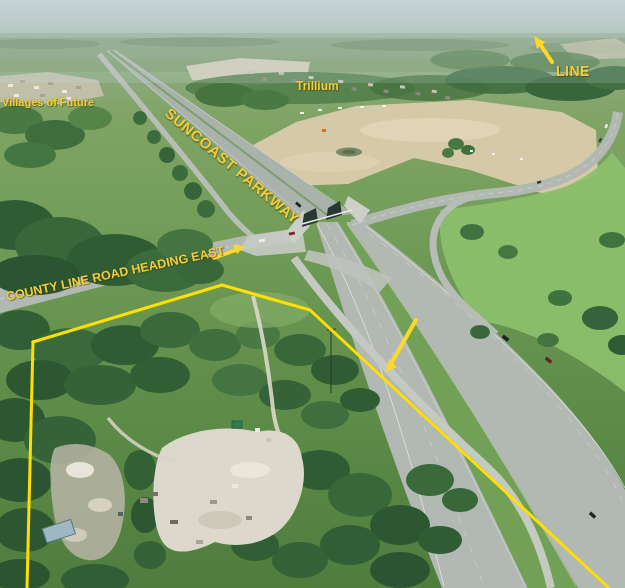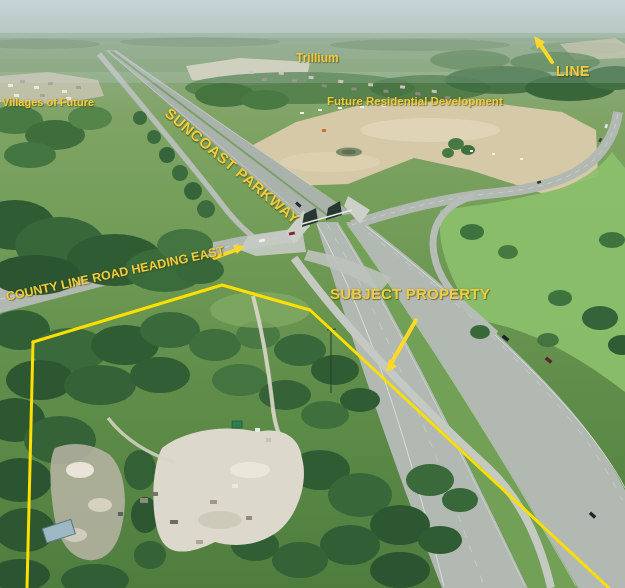--- a/index.html
+++ b/index.html
@@ -300,24 +300,22 @@
       </g>
       <g>
         <line x1="552" y1="62" x2="540" y2="44" stroke="#ffd928" stroke-width="4"></line>
         <polygon points="534,36 545,42 537,49" fill="#ffd928"></polygon>
       </g>
     </g>
   </svg>
 
   <div class="annotation" style="left:2px;top:97px;font-size:11px;">Villages of Future</div>
 
-  <div class="annotation" style="left:296px;top:52px;font-size:12px;">Trillium</div>
-
-  <div class="annotation" style="left:327px;top:96px;font-size:11.5px;">Future Residential Development</div>
+  <div class="annotation" style="left:296px;top:80px;font-size:12px;">Trillium</div>
+
 
   <div class="annotation" style="left:556px;top:64px;font-size:14px;letter-spacing:0.5px;">LINE</div>
 
   <div class="annotation rot" style="left:172px;top:105px;font-size:15px;letter-spacing:0.5px;transform:rotate(40deg);">SUNCOAST PARKWAY</div>
 
   <div class="annotation rot" style="left:5px;top:291px;font-size:12.5px;transform:rotate(-12deg);">COUNTY LINE ROAD HEADING EAST</div>
 
-  <div class="annotation" style="left:330px;top:286px;font-size:15px;letter-spacing:0.2px;">SUBJECT PROPERTY</div>
 </div>
 
 </body></html>

